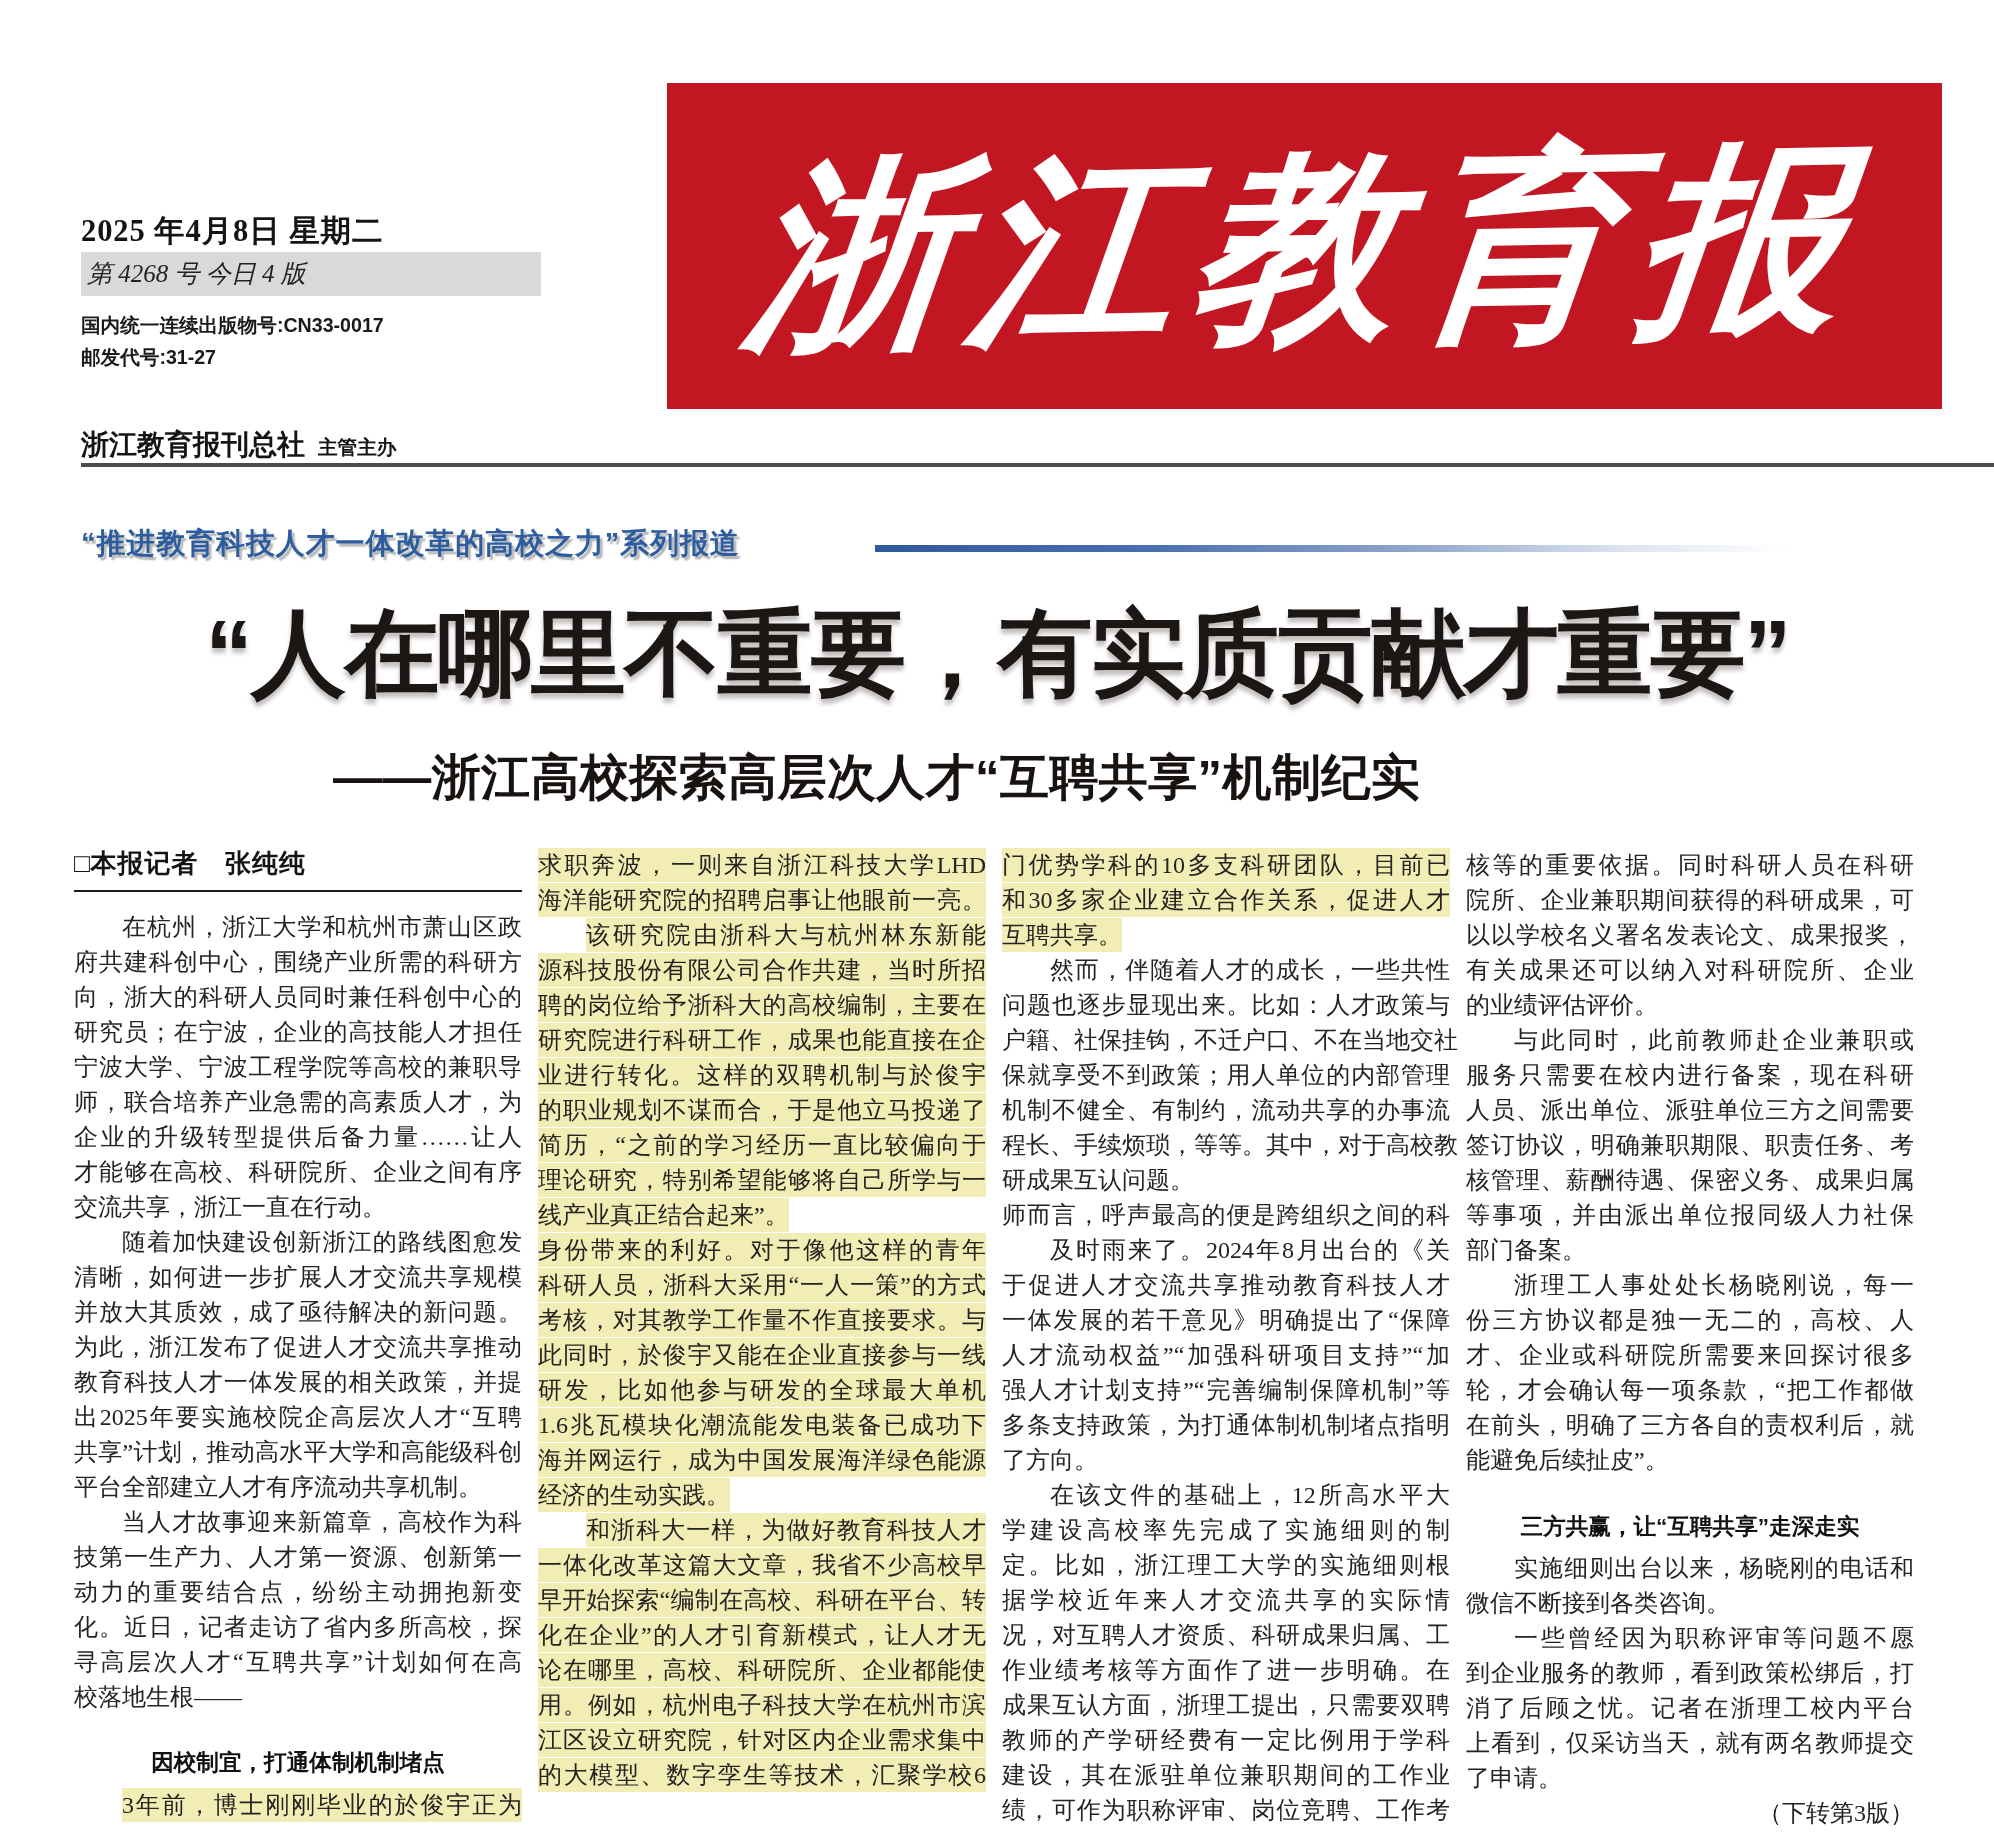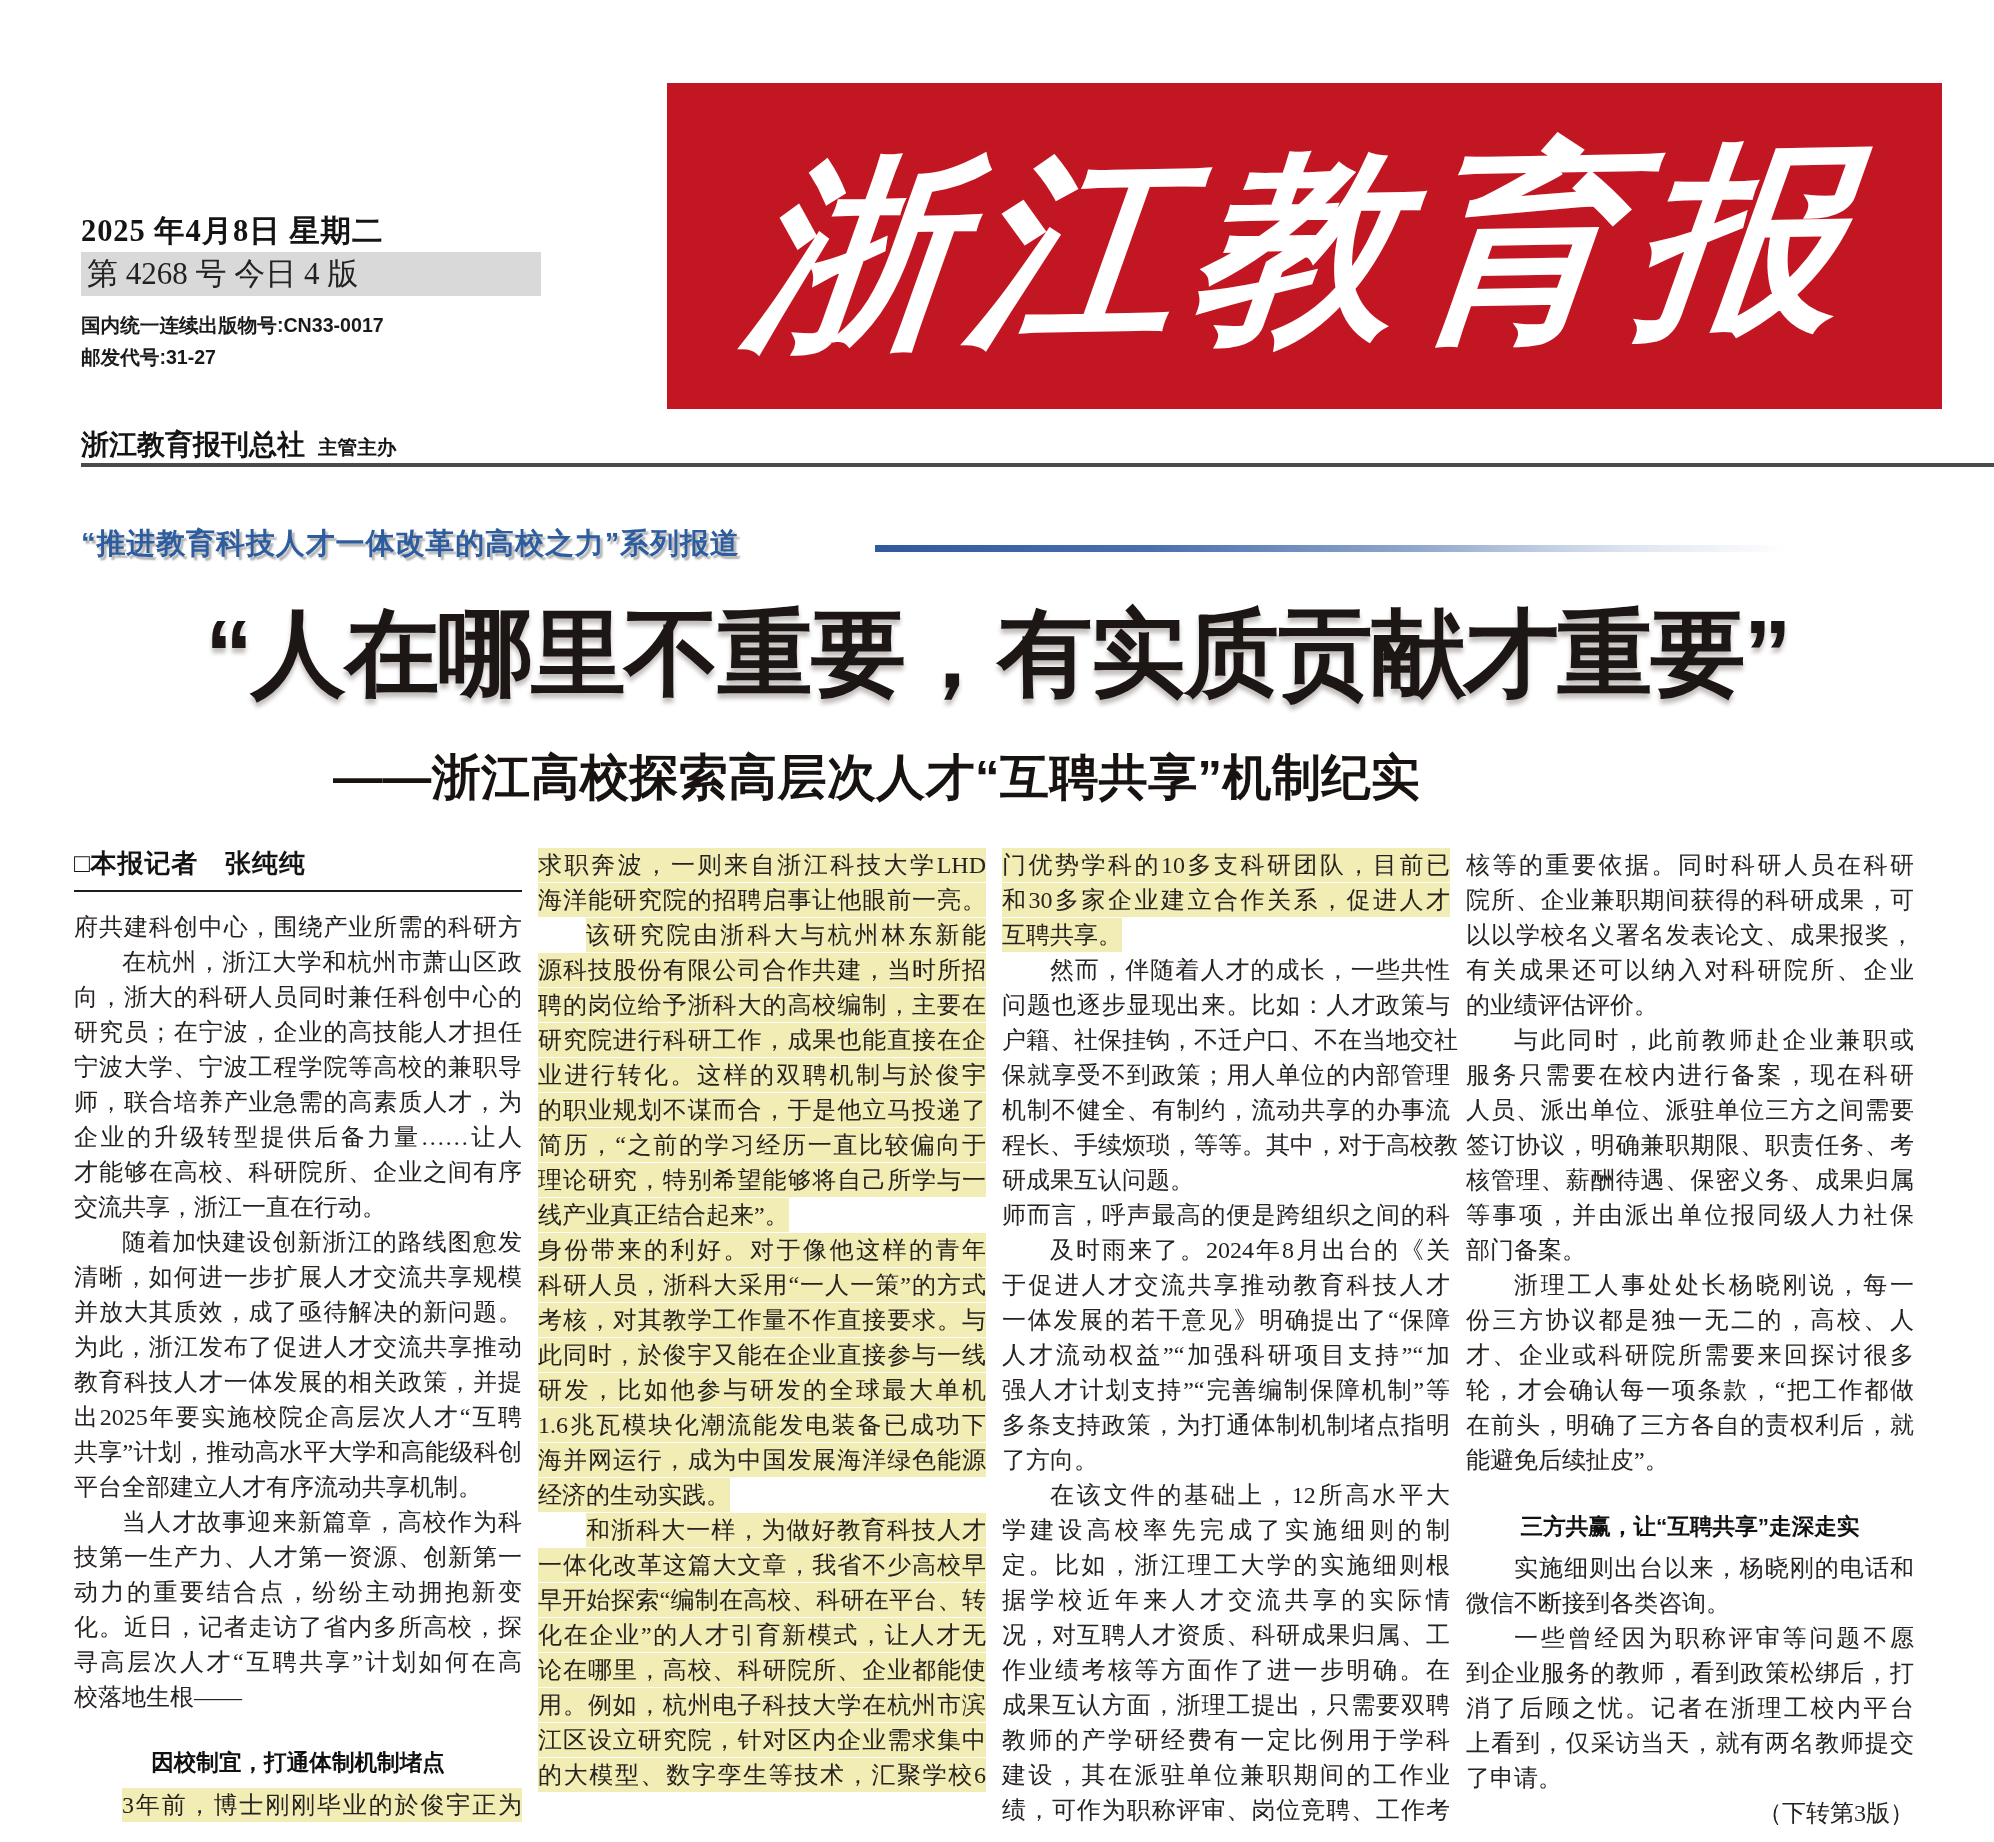--- a/index.html
+++ b/index.html
@@ -7,21 +7,21 @@
     width:1995px;height:1842px;position:relative;overflow:hidden;
     background:#ffffff;color:#221e1c;
     font-family:"Liberation Serif","DejaVu Serif",serif;
   }
   .abs{position:absolute;}
 
   
   .date{left:81px;top:211px;font-family:Liberation Serif, serif;
         font-weight:bold;font-size:30.5px;letter-spacing:0.9px;color:#141414;}
   .issue-bar{left:81px;top:252px;width:460px;height:44px;background:#d9d9d9;
-        font-size:31px;line-height:44px;padding-left:6.1px;box-sizing:border-box;color:#222;}
+        font-size:25px;line-height:44px;padding-left:6.1px;box-sizing:border-box;color:#222;font-style:italic;}
   .pub-num{left:81px;top:312px;font-family:"Liberation Sans","DejaVu Sans",sans-serif;
         font-weight:600;font-size:19.6px;color:#1a1a1a;}
   .postal{left:81px;top:344px;font-family:"Liberation Sans","DejaVu Sans",sans-serif;
         font-weight:600;font-size:19.6px;color:#1a1a1a;}
   .agency{left:81px;top:426px;font-family:"Liberation Sans","DejaVu Sans",sans-serif;
         font-weight:bold;font-size:28px;color:#141414;}
   .agency .role{font-size:19.6px;font-weight:600;margin-left:13px;}
 
   
   .masthead{left:667px;top:83px;width:1275px;height:326px;
@@ -95,22 +95,22 @@
 <div class="abs series-line"></div>
 
 <h1 class="abs headline">“人在哪里不重要，有实质贡献才重要”</h1>
 <h2 class="abs subheadline">——浙江高校探索高层次人才“互聘共享”机制纪实</h2>
 
 <main class="abs columns">
   <section class="col">
     <div class="byline">□本报记者　张纯纯</div>
     <div class="byline-rule"></div>
     <div class="lines">
+        <div class="ln ind"><span>在杭州，浙江大学和杭州市萧山区政</span></div>
         <div class="ln"><span>府共建科创中心，围绕产业所需的科研方</span></div>
-        <div class="ln ind"><span>在杭州，浙江大学和杭州市萧山区政</span></div>
         <div class="ln"><span>向，浙大的科研人员同时兼任科创中心的</span></div>
         <div class="ln"><span>研究员；在宁波，企业的高技能人才担任</span></div>
         <div class="ln"><span>宁波大学、宁波工程学院等高校的兼职导</span></div>
         <div class="ln"><span>师，联合培养产业急需的高素质人才，为</span></div>
         <div class="ln"><span>企业的升级转型提供后备力量……让人</span></div>
         <div class="ln"><span>才能够在高校、科研院所、企业之间有序</span></div>
         <div class="ln end"><span>交流共享，浙江一直在行动。</span></div>
         <div class="ln ind"><span>随着加快建设创新浙江的路线图愈发</span></div>
         <div class="ln"><span>清晰，如何进一步扩展人才交流共享规模</span></div>
         <div class="ln"><span>并放大其质效，成了亟待解决的新问题。</span></div>

